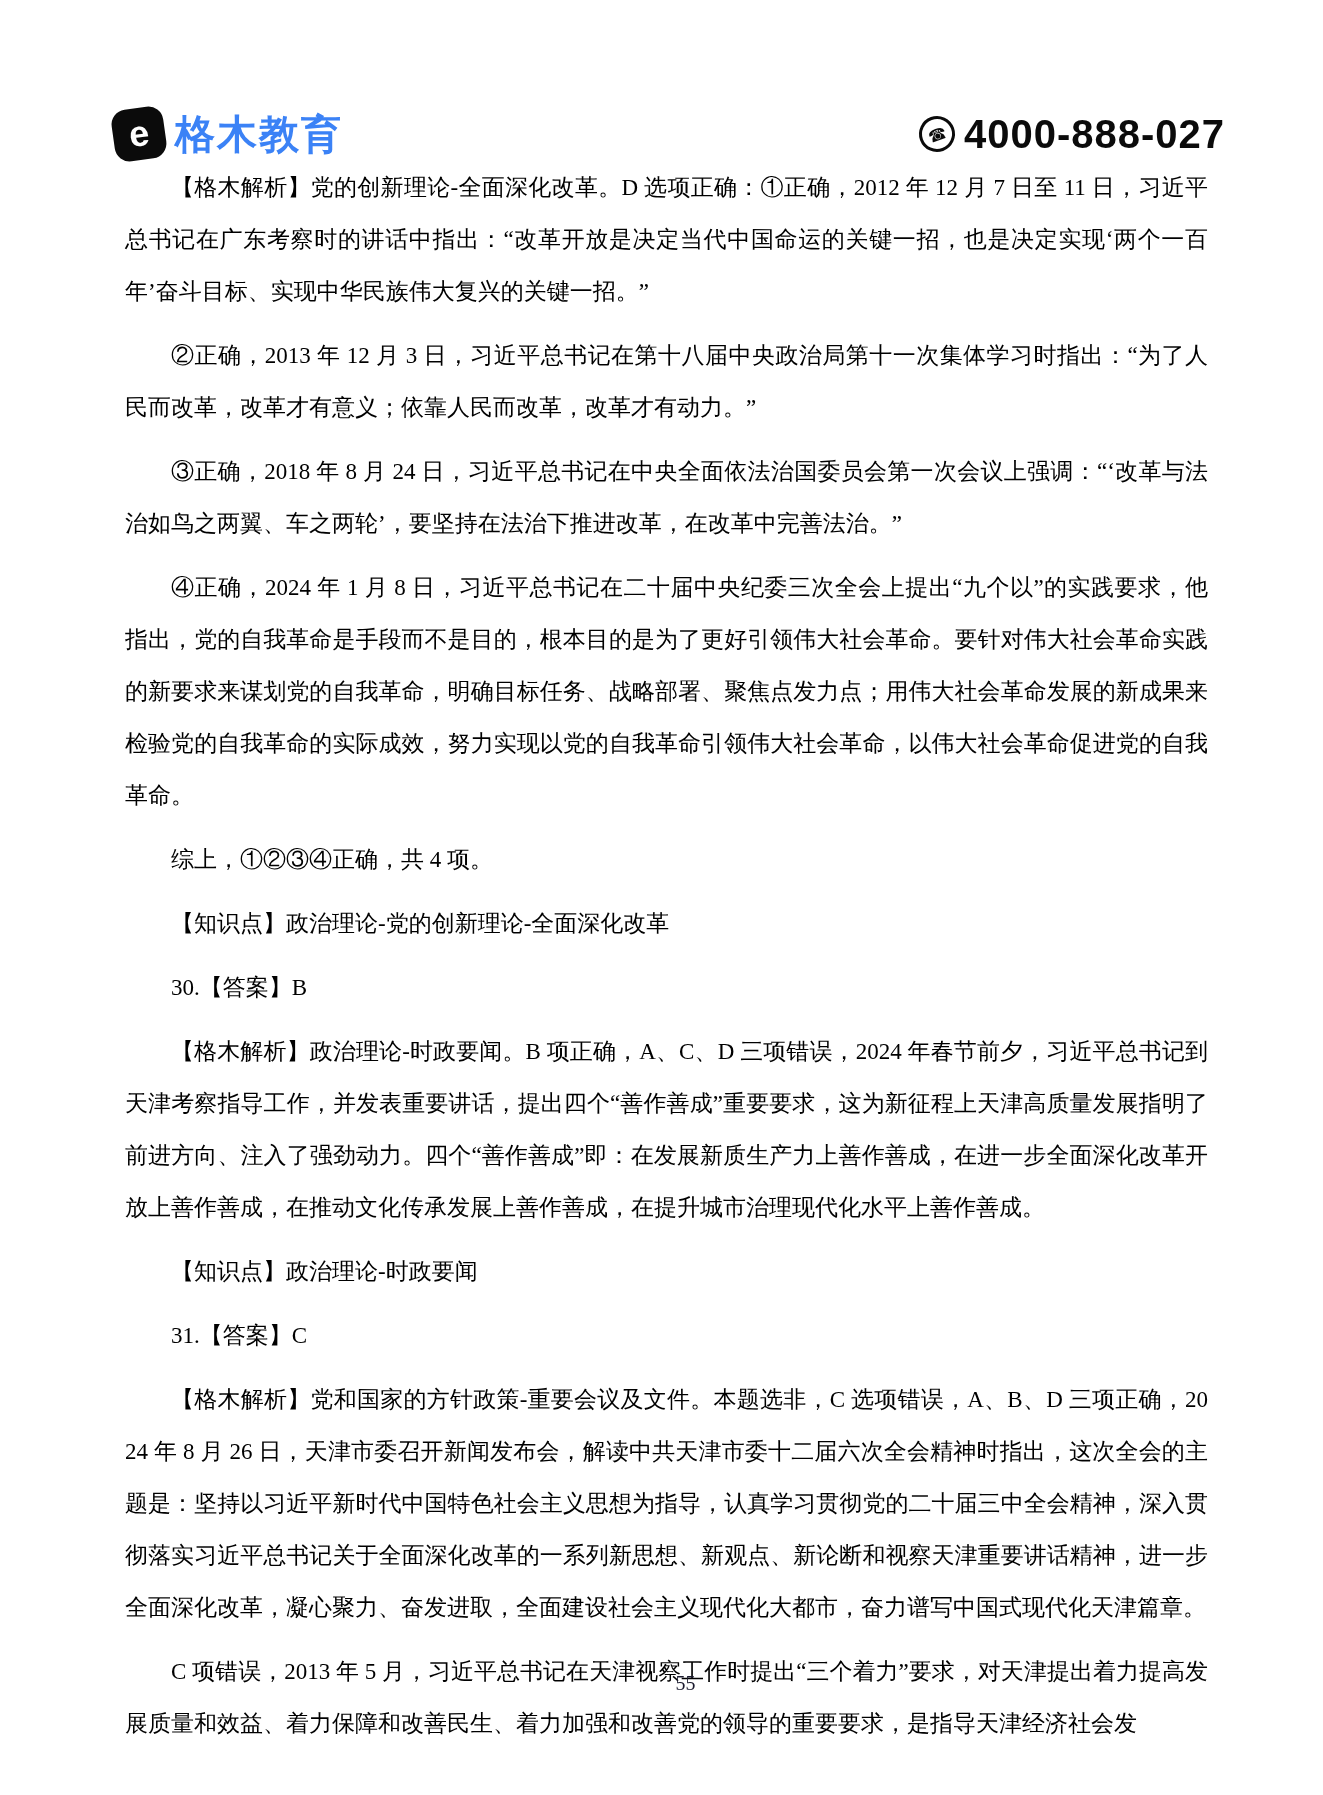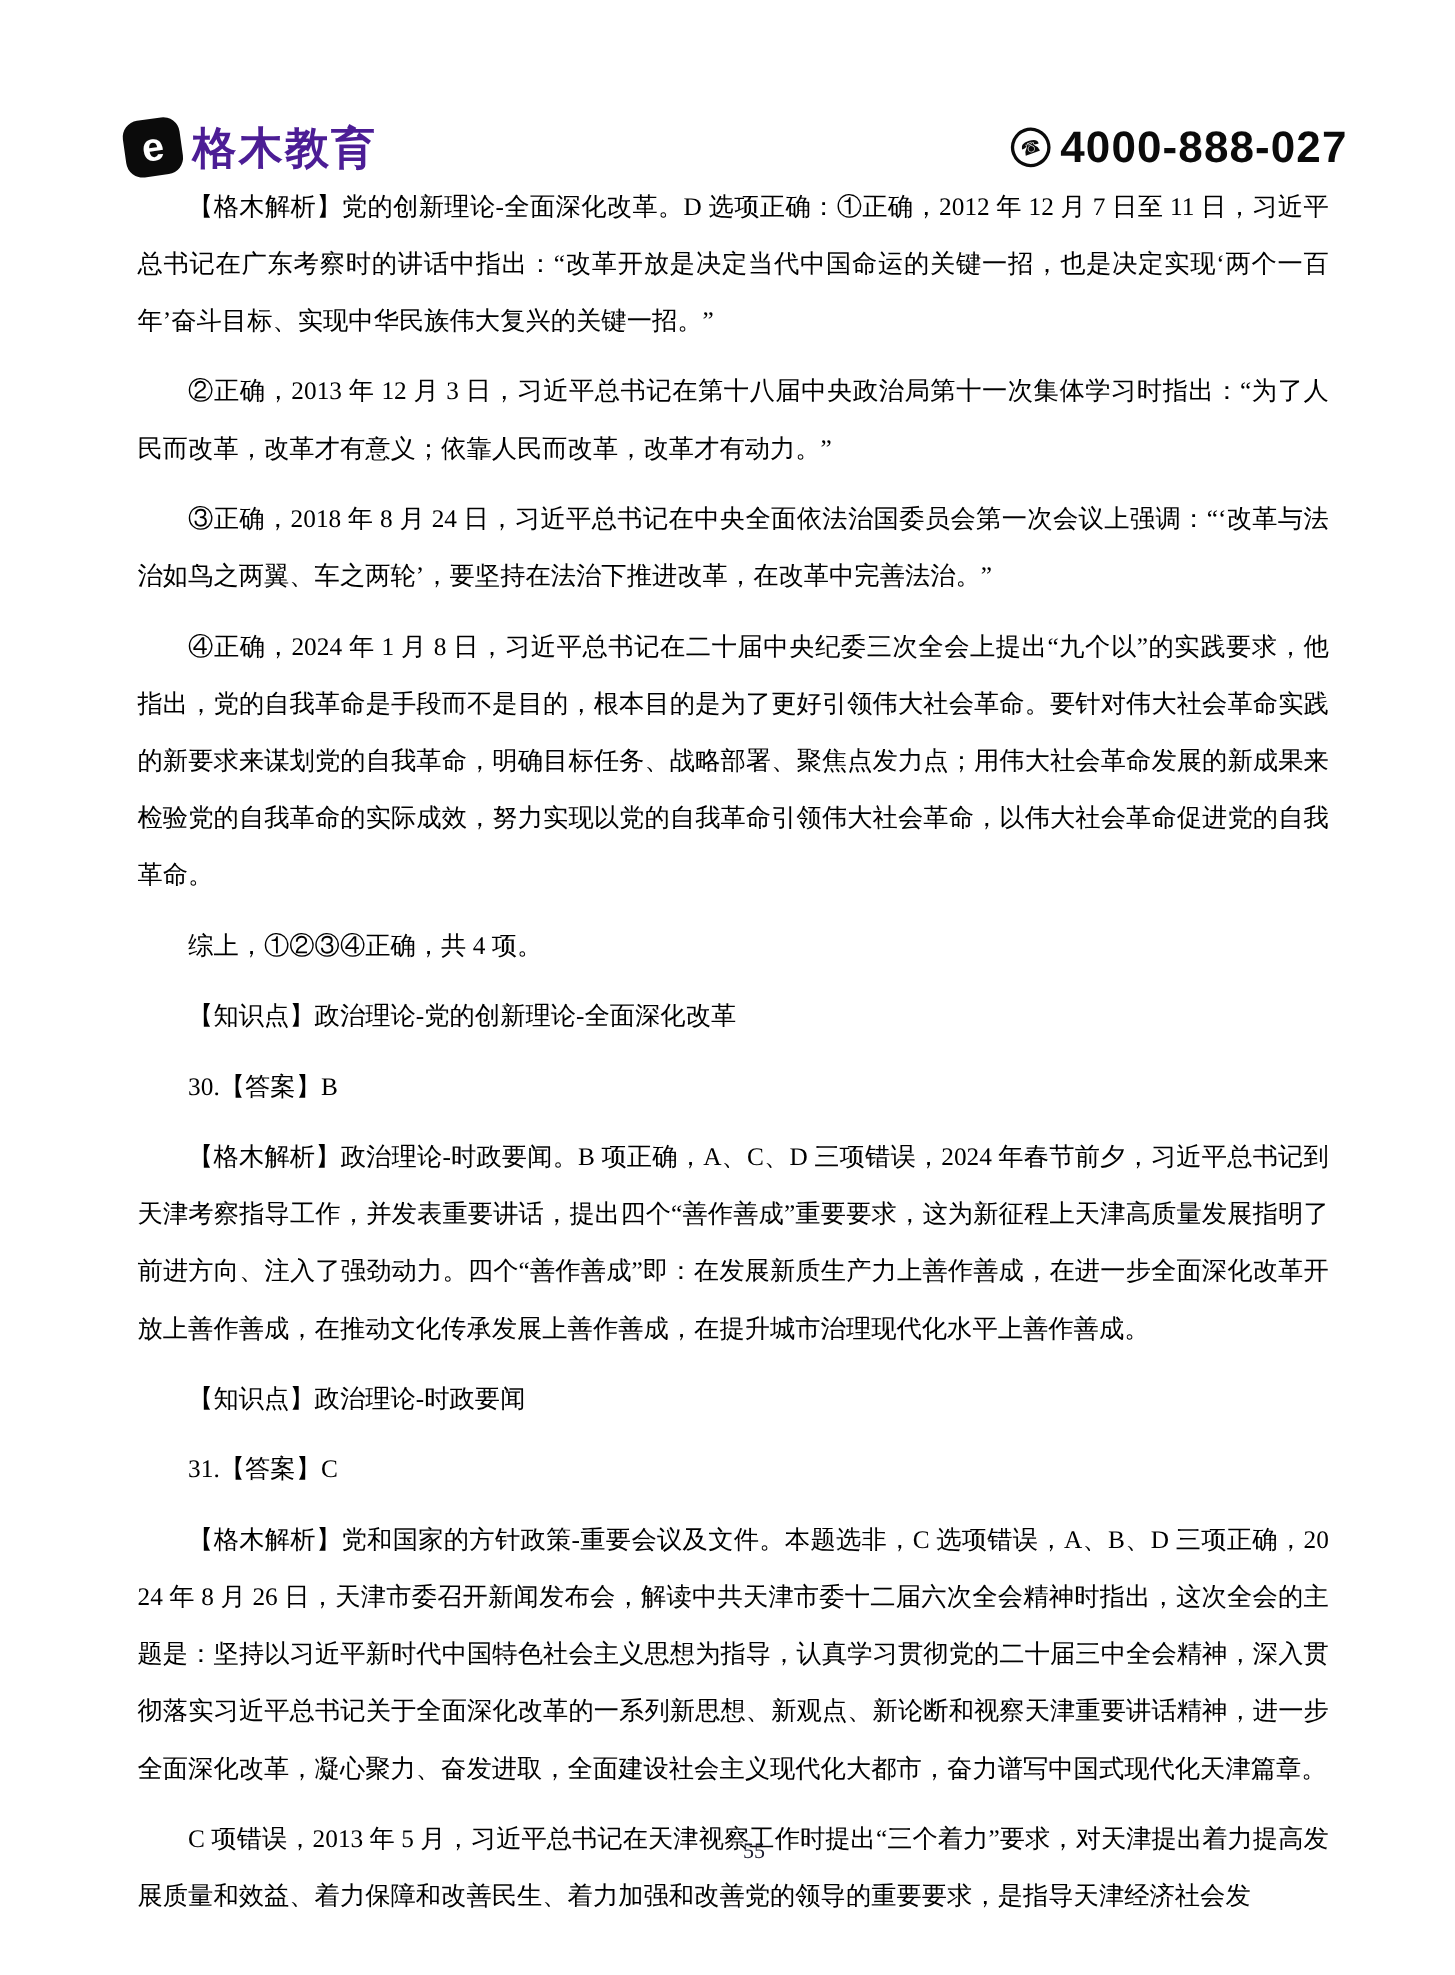--- a/index.html
+++ b/index.html
@@ -45,21 +45,21 @@
     font-weight: bold;
     font-size: 36px;
     color: #ffffff;
     transform: rotate(-8deg);
   }
   .brand-name {
     font-family: "Liberation Sans", sans-serif;
     font-weight: bold;
     font-size: 40px;
     letter-spacing: 2px;
-    color: #4c1d95;
+    color: #3b82f6;
   }
   .phone-group {
     display: flex;
     align-items: center;
     gap: 9px;
   }
   .phone-icon {
     width: 36px;
     height: 36px;
     border: 3px solid #0b0b0b;

